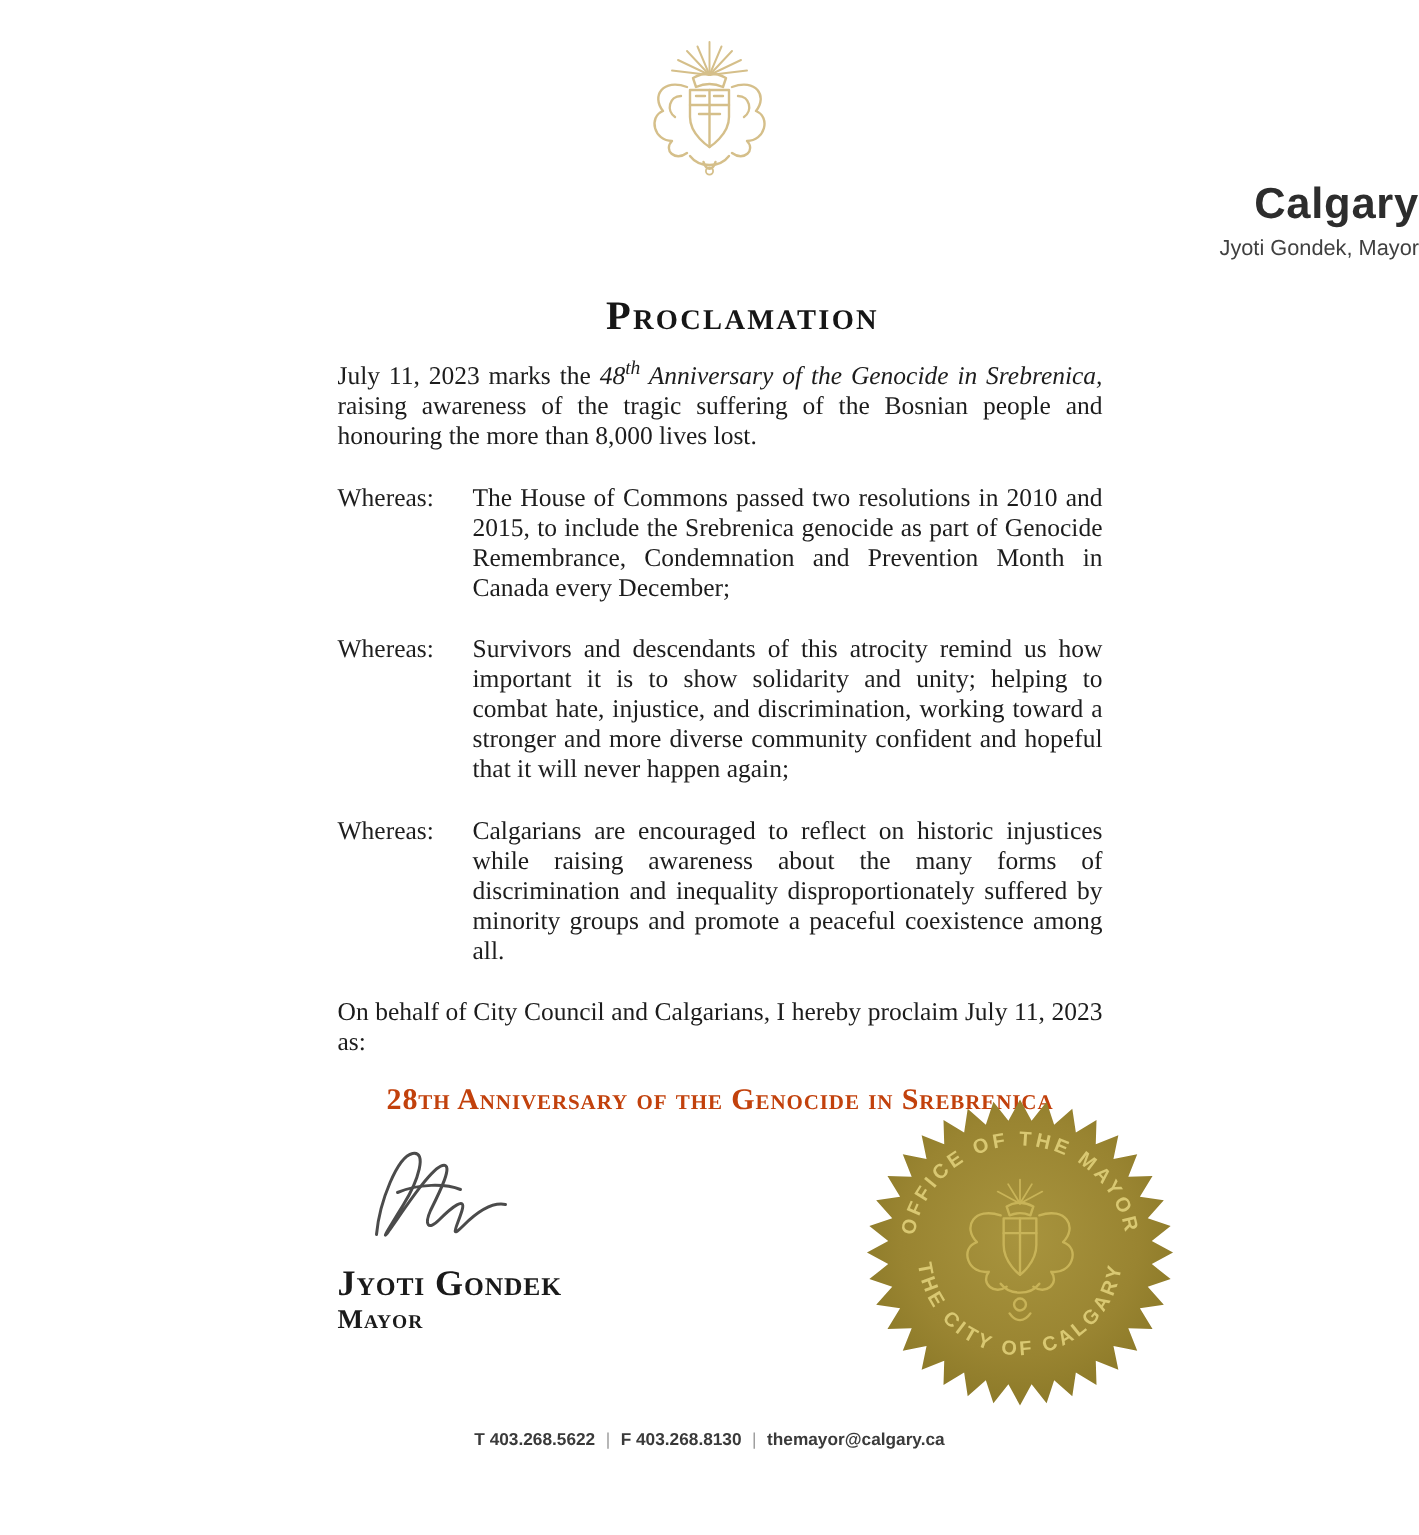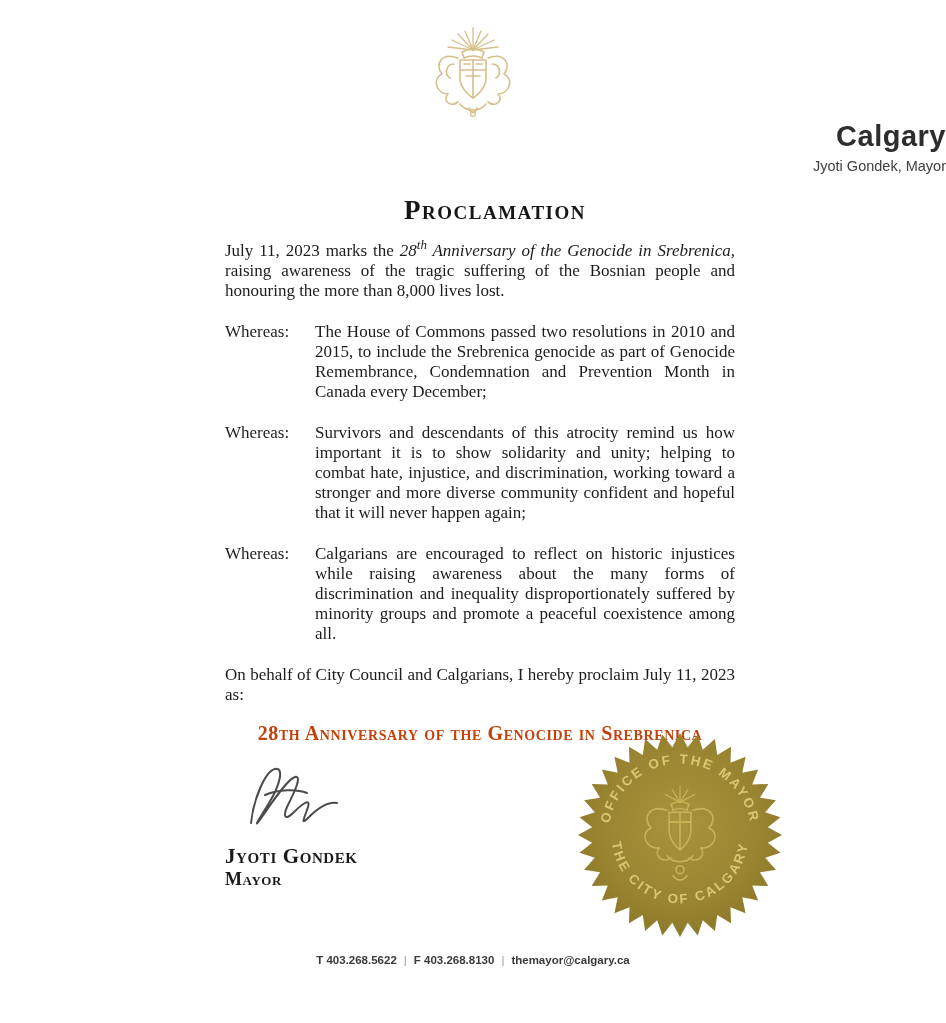--- a/index.html
+++ b/index.html
@@ -44,21 +44,21 @@
   .proclaimed {
     margin-top:17px; text-align:center;
     font-variant:small-caps; font-weight:700; font-size:20px;
     letter-spacing:0.6px; color:#c2410c;
   }
 
   
   .sig-block { margin-left:225px; margin-top:14px; }
   .sig-svg { display:block; margin-left:10px; }
   .sig-name {
-    font-variant:small-caps; font-weight:700; font-size:21px;
+    font-variant:small-caps; font-weight:700; font-size:24px;
     line-height:23px; letter-spacing:0.6px; color:#1a1a1a; margin-top:4px;
   }
   .sig-role {
     font-variant:small-caps; font-weight:700; font-size:18px;
     line-height:23px; letter-spacing:0.6px; color:#1a1a1a;
   }
 
   
   .seal { position:absolute; left:576px; top:731px; width:208px; height:208px; }
 
@@ -109,21 +109,21 @@
       <path d="M55 84 C57 90 61 90 63 84"></path>
       <circle cx="59" cy="90" r="2.4" stroke-width="1.2"></circle>
     </svg>
     <div class="wordmark">Calgary</div>
     <div class="byline">Jyoti Gondek, Mayor</div>
   </div>
 
   <div class="title">Proclamation</div>
 
   <div class="content">
-    <p class="para intro"><span>July 11, 2023 marks the </span><span class="it">28</span><sup>th</sup><span class="it"> Anniversary of the Genocide in Srebrenica,</span><span> raising awareness of the tragic suffering of the Bosnian people and honouring the more than 8,000 lives lost.</span></p>
+    <p class="para intro"><span>July 11, 2023 marks the </span><span class="it">48</span><sup>th</sup><span class="it"> Anniversary of the Genocide in Srebrenica,</span><span> raising awareness of the tragic suffering of the Bosnian people and honouring the more than 8,000 lives lost.</span></p>
 
     <div class="whereas-row">
       <div class="whereas-label">Whereas:</div>
       <div class="para whereas-text">The House of Commons passed two resolutions in 2010 and 2015, to include the Srebrenica genocide as part of Genocide Remembrance, Condemnation and Prevention Month in Canada every December;</div>
     </div>
     <div class="whereas-row">
       <div class="whereas-label">Whereas:</div>
       <div class="para whereas-text">Survivors and descendants of this atrocity remind us how important it is to show solidarity and unity; helping to combat hate, injustice, and discrimination, working toward a stronger and more diverse community confident and hopeful that it will never happen again;</div>
     </div>
     <div class="whereas-row">

